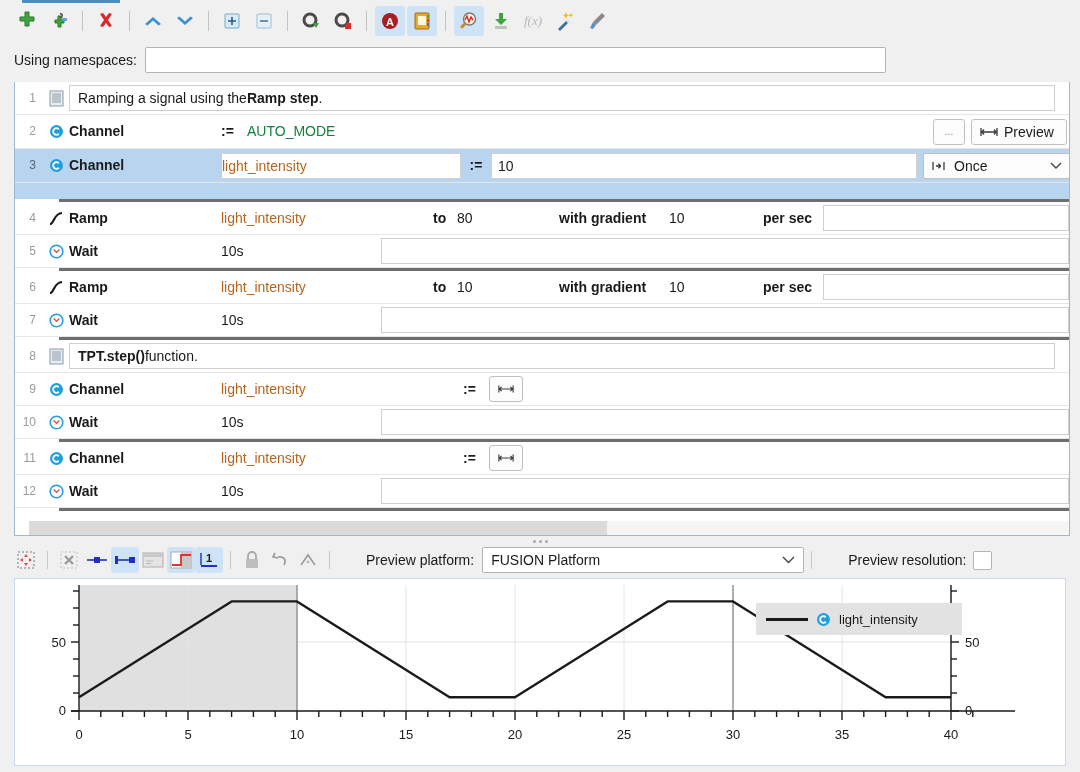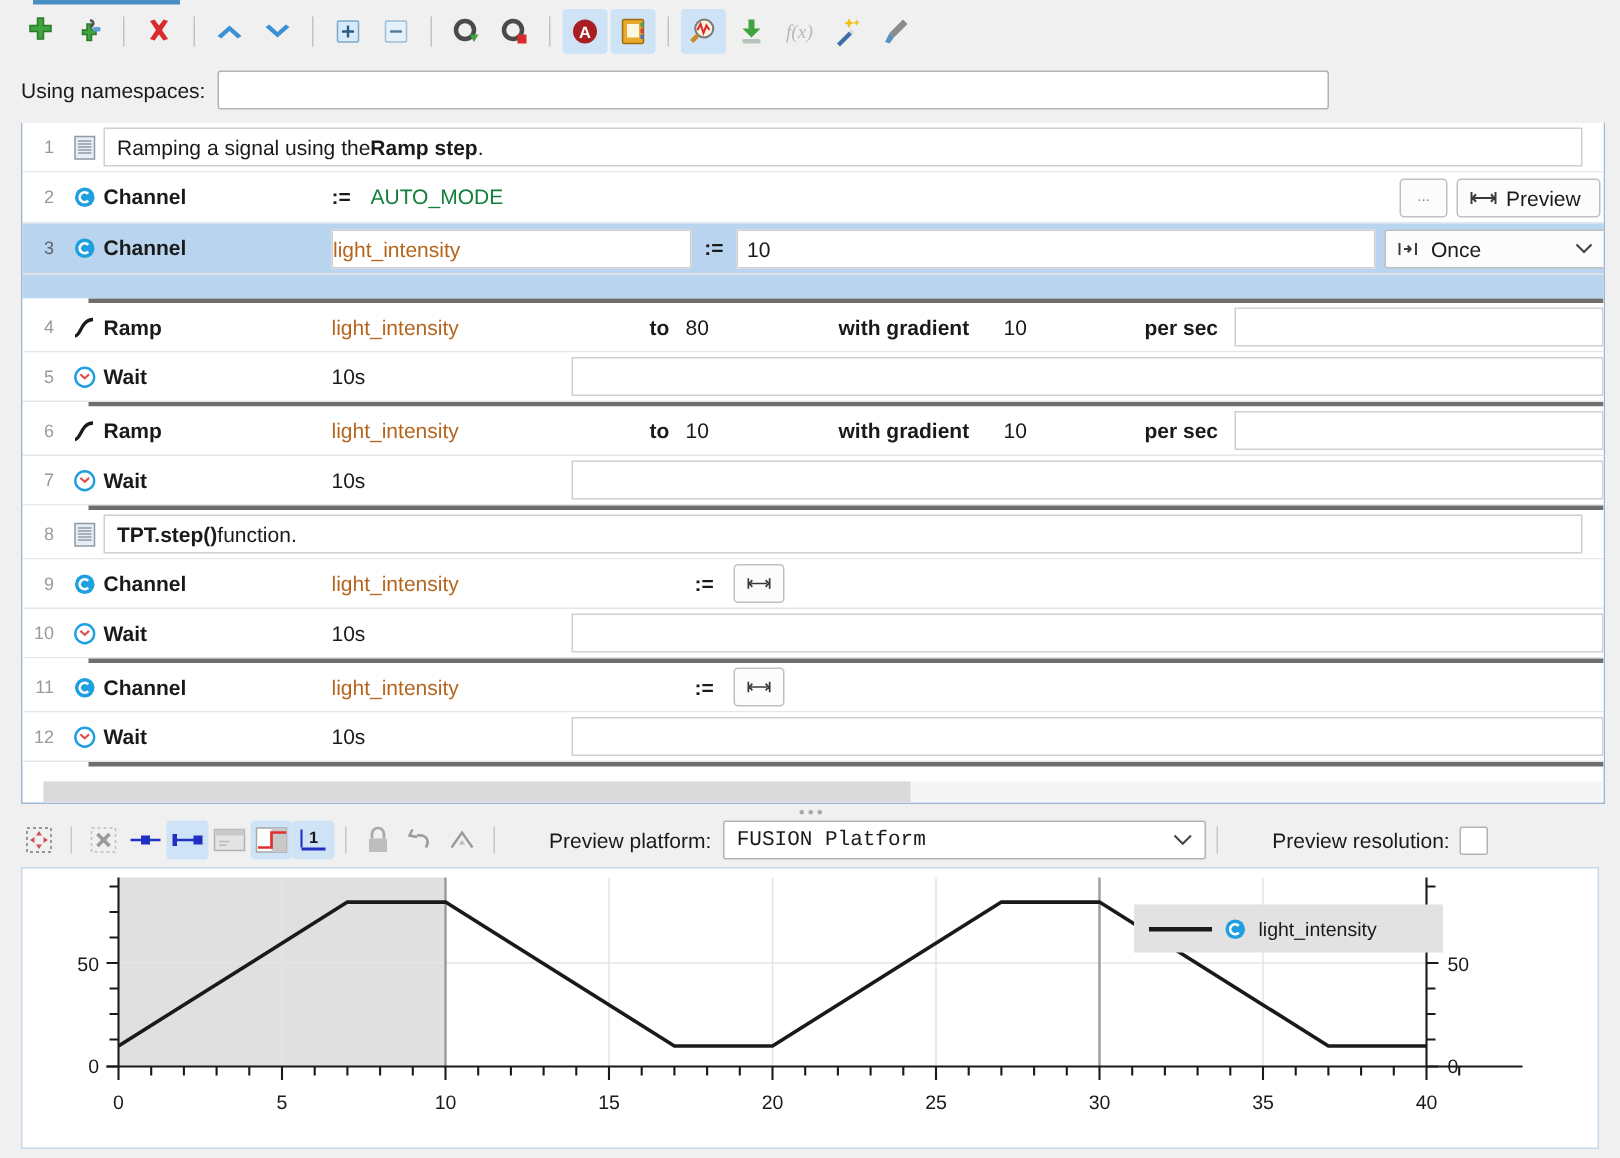--- a/index.html
+++ b/index.html
@@ -112,21 +112,20 @@
     border-radius:3px;
   }
   .pbtn.on { background:#cfe3f7; }
   .psep { width:1px; height:18px; background:#c8c8c8; margin:0 7px; }
   .plabel { font-size:14px; white-space:nowrap;margin-left:29px; }
   #platform-select {
     width:322px; height:26px; margin-left:8px; background:#fff;
     border:1px solid #b4b4b4; border-radius:2px;
     display:flex; align-items:center; padding:0 8px; font-size:14px;
     justify-content:space-between;
-    font-family:Liberation Mono, monospace;
   }
   #res-check {
     width:19px; height:19px; background:#fff; border:1px solid #b4b4b4; border-radius:2px;
     margin-left:7px;
   }
 
   
   #chart-panel {
     position:absolute; left:14px; top:578px; width:1052px; height:188px;
     background:#fff; border:1px solid #c8d8e8;

